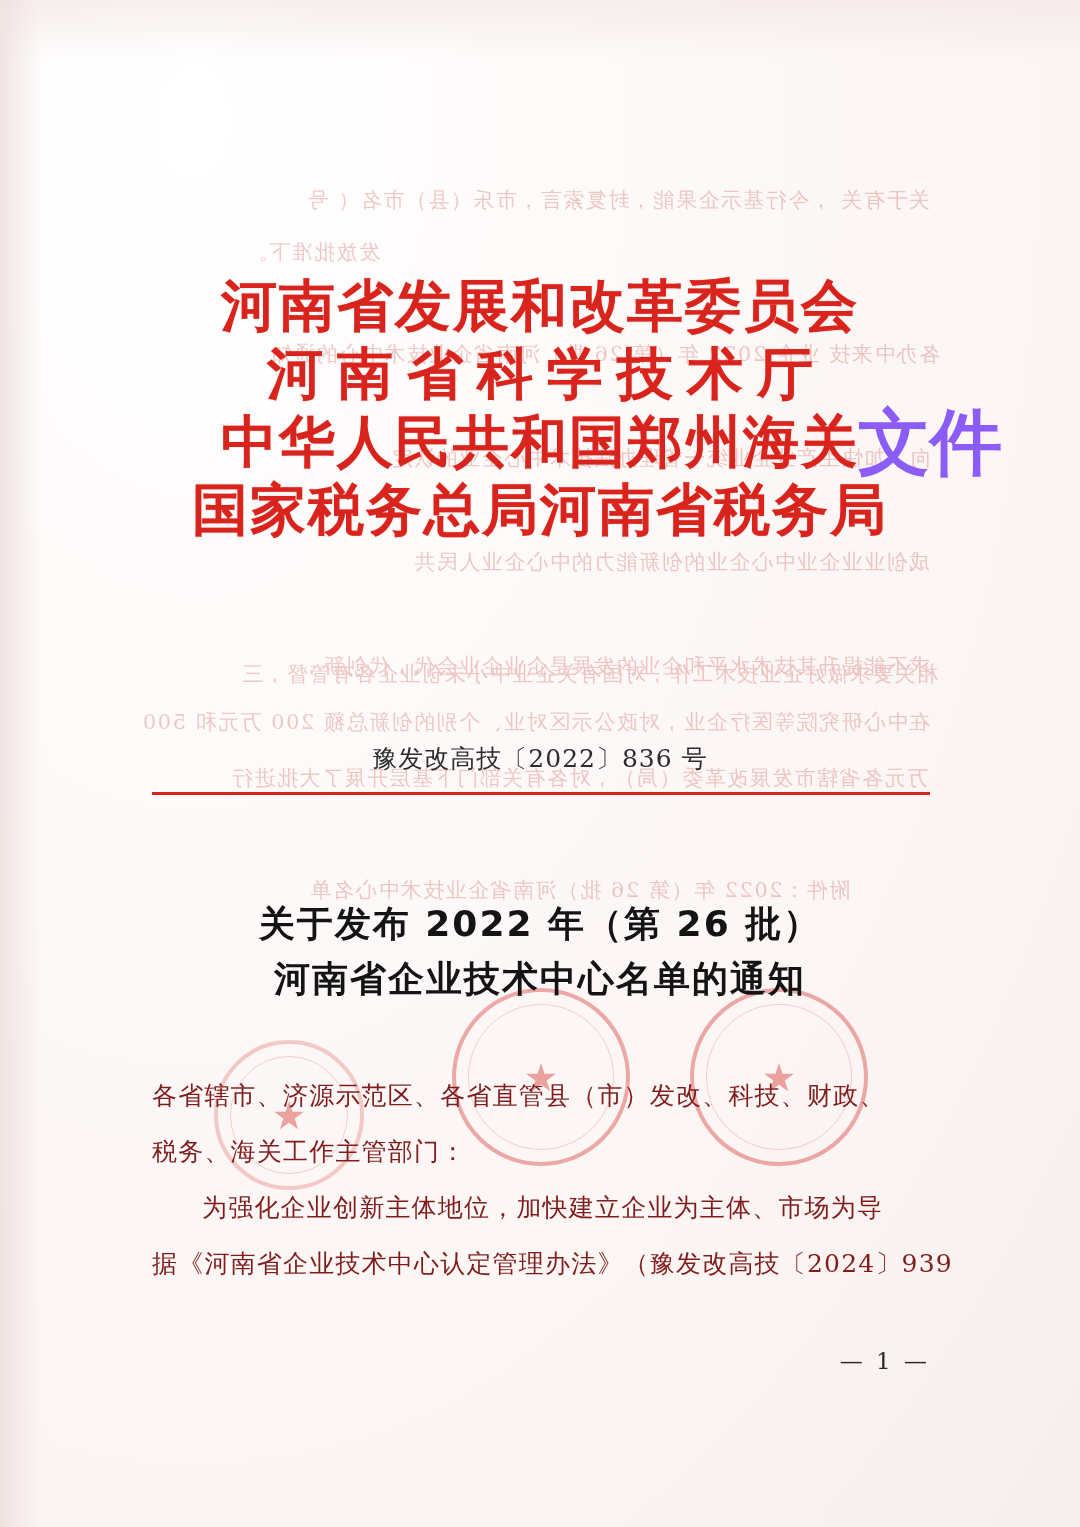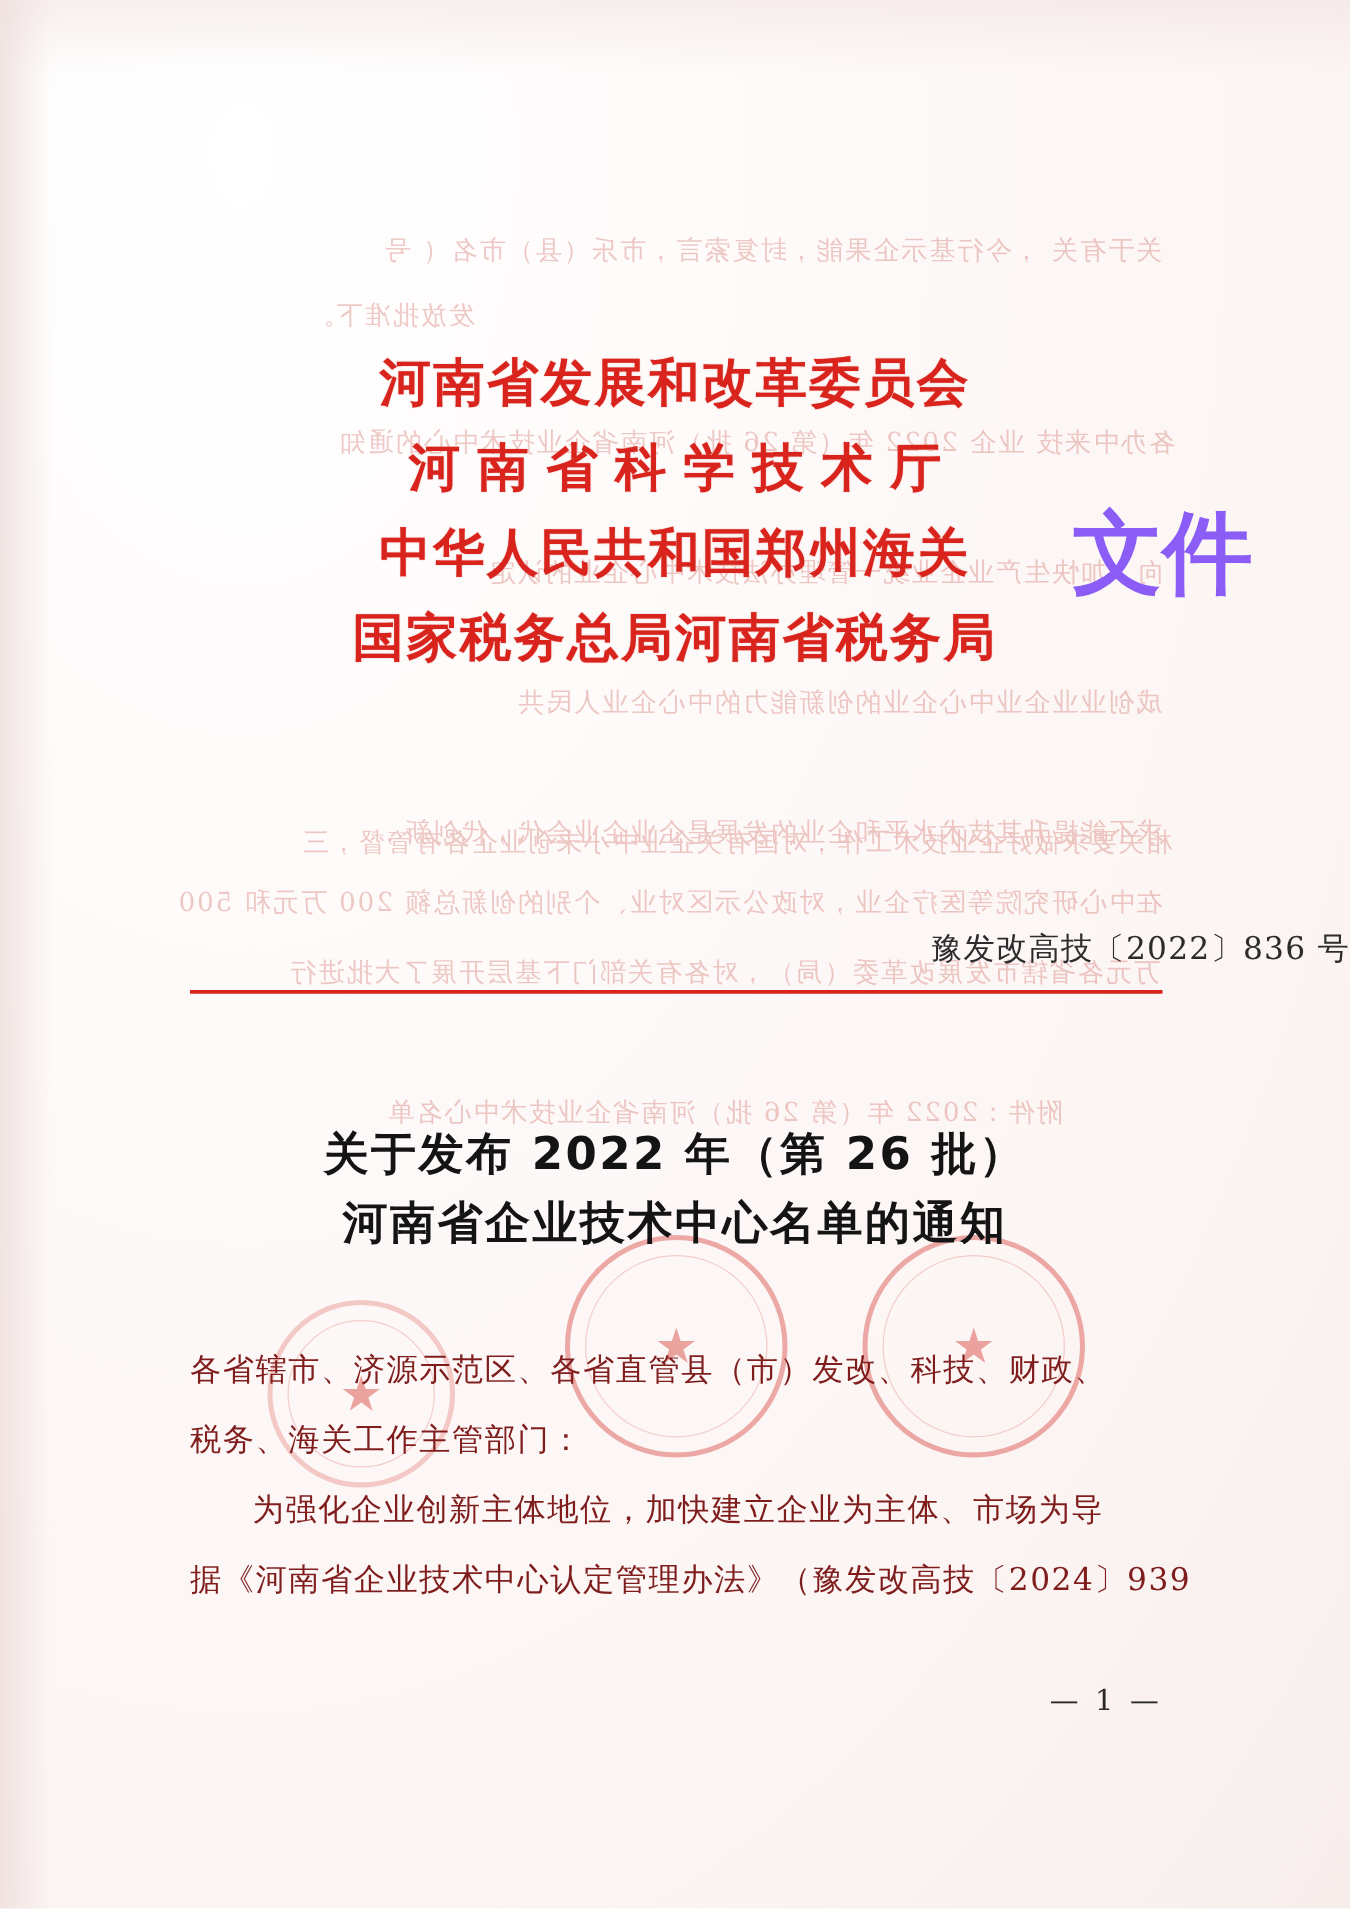--- a/index.html
+++ b/index.html
@@ -62,21 +62,21 @@
     position: absolute;
     left: 0; right: 0;
     top: 272px;
     text-align: center;
     color: #d8241c;
     font-family: "DejaVu Sans", sans-serif;
     font-weight: 700;
   }
   .lh-line {
     display: block;
-    font-size: 41px;
+    font-size: 56px;
     line-height: 68px;
     letter-spacing: 2px;
     text-shadow: 0 0 1px rgba(216,36,28,0.5);
     font-family: Liberation Serif, serif;
   }
   .lh-line.spaced-1 { letter-spacing: 14px; text-indent: 14px; }
   .lh-line.spaced-2 { letter-spacing: 26px; text-indent: 26px; }
   .lh-wen {
     position: absolute;
     right: 78px;
@@ -87,21 +87,21 @@
     font-family: "DejaVu Sans", sans-serif;
     font-weight: 700;
     letter-spacing: 0;
   }
 
   
   .docnum {
     position: absolute;
     left: 0; right: 0;
     top: 742px;
-    text-align: right;
+    text-align: center;
     font-size: 25px;
     color: #2c2c2c;
     letter-spacing: 1px;
     font-family: "DejaVu Serif", serif;
   }
   .red-rule {
     position: absolute;
     left: 152px;
     right: 150px;
     top: 792px;

